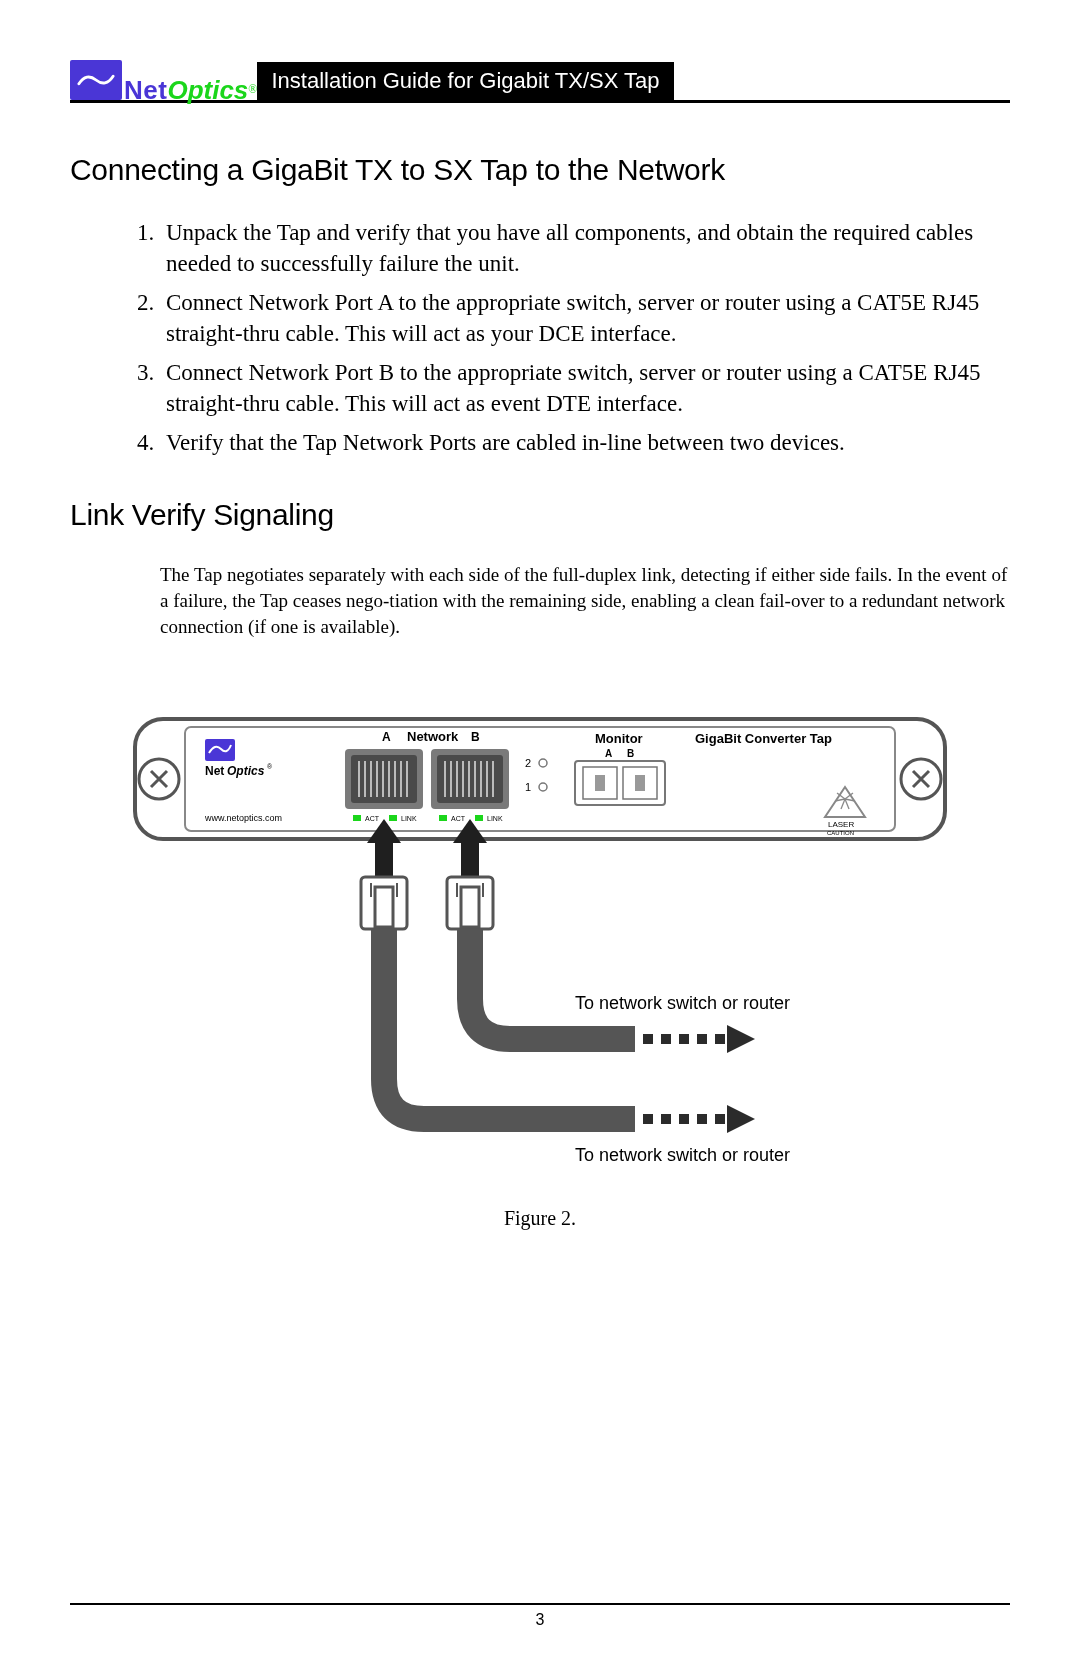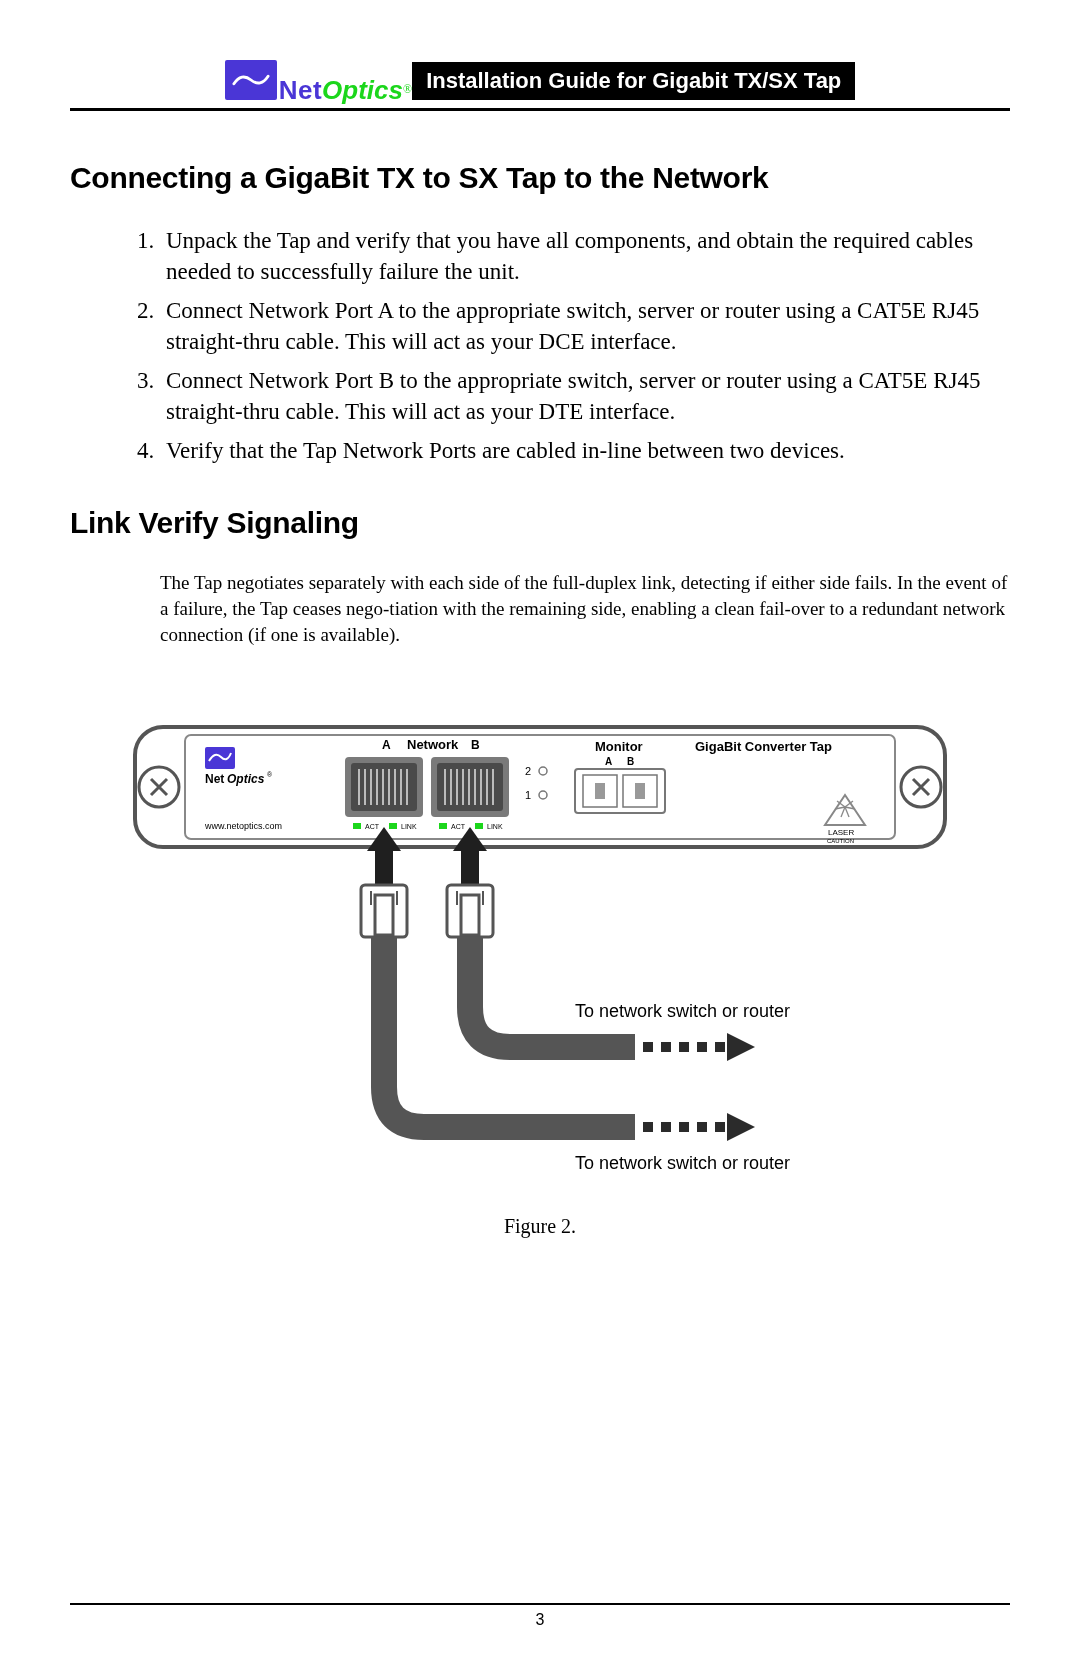--- a/index.html
+++ b/index.html
@@ -1,26 +1,26 @@
 <!DOCTYPE html>
 <html><head>
 <meta charset="utf-8">
 <style>
   html,body{margin:0;padding:0;background:#fff;font-family:"Times New Roman",Times,serif;color:#000;}
   .page{width:1080px;height:1669px;position:relative;box-sizing:border-box;padding:60px 70px 40px 70px;}
-  .header-row{display:flex;align-items:flex-end;justify-content:center;margin-bottom:8px;}
+  .header-row{display:flex;align-items:flex-end;justify-content:flex-start;margin-bottom:0;}
   .logo{display:flex;align-items:center;gap:0;}
   .logo-tile{width:52px;height:40px;background:#4a36d6;display:flex;align-items:center;justify-content:center;border-radius:2px;}
   .logo-tile svg{width:38px;height:20px;}
   .logo-net{font-family:Arial,Helvetica,sans-serif;font-weight:700;font-size:26px;color:#4a36d6;letter-spacing:0.5px;margin-left:2px;}
   .logo-optics{font-family:Arial,Helvetica,sans-serif;font-weight:700;font-style:italic;font-size:26px;color:#1bd61b;}
   .logo-reg{font-size:12px;vertical-align:super;color:#1bd61b;}
-  .guide-bar{background:#000;color:#fff;font-family:Arial,Helvetica,sans-serif;font-weight:700;font-size:22px;padding:6px 14px;}
+  .guide-bar{background:#000;color:#fff;font-family:Arial,Helvetica,sans-serif;font-weight:400;font-size:22px;padding:6px 14px;}
   .hr-thick{border:none;border-top:3px solid #000;margin:0 0 50px 0;}
-  h1.section{font-family:Arial,Helvetica,sans-serif;font-weight:700;font-size:30px;margin:40px 0 30px 0;letter-spacing:-0.3px;}
+  h1.section{font-family:Arial,Helvetica,sans-serif;font-weight:400;font-size:30px;margin:40px 0 30px 0;letter-spacing:-0.3px;}
   ol.steps{margin:0 0 40px 90px;padding:0;font-size:23px;line-height:1.35;}
   ol.steps li{margin-bottom:8px;padding-left:6px;}
   p.body{margin:30px 0 0 90px;font-size:19px;line-height:1.35;}
   .figure-wrap{margin-top:70px;display:flex;flex-direction:column;align-items:center;}
   .caption{font-size:20px;margin-top:18px;}
   .footer-rule{border:none;border-top:2px solid #000;margin:20px 0 6px 0;}
   .page-num{text-align:center;font-family:Arial,Helvetica,sans-serif;font-size:16px;}
   
   .d-label{font-family:Arial,Helvetica,sans-serif;fill:#000;}
 </style>
@@ -42,21 +42,21 @@
     </div>
     <div class="guide-bar">Installation Guide for Gigabit TX/SX Tap</div>
   </div>
   <hr class="hr-thick">
 
   <h1 class="section">Connecting a GigaBit TX to SX Tap to the Network</h1>
 
   <ol class="steps">
     <li>Unpack the Tap and verify that you have all components, and obtain the required cables needed to successfully failure the unit.</li>
     <li>Connect Network Port A to the appropriate switch, server or router using a CAT5E RJ45 straight-thru cable. This will act as your DCE interface.</li>
-    <li>Connect Network Port B to the appropriate switch, server or router using a CAT5E RJ45 straight-thru cable. This will act as your DTE interface.</li>
+    <li>Connect Network Port B to the appropriate switch, server or router using a CAT5E RJ45 straight-thru cable. This will act as event DTE interface.</li>
     <li>Verify that the Tap Network Ports are cabled in-line between two devices.</li>
   </ol>
 
   <h1 class="section">Link Verify Signaling</h1>
 
   <p class="body">The Tap negotiates separately with each side of the full-duplex link, detecting if either side fails. In the event of a failure, the Tap ceases nego-tiation with the remaining side, enabling a clean fail-over to a redundant network connection (if one is available).</p>
 
   <div class="figure-wrap">
     <svg width="850" height="480" viewBox="0 0 850 480">
 

